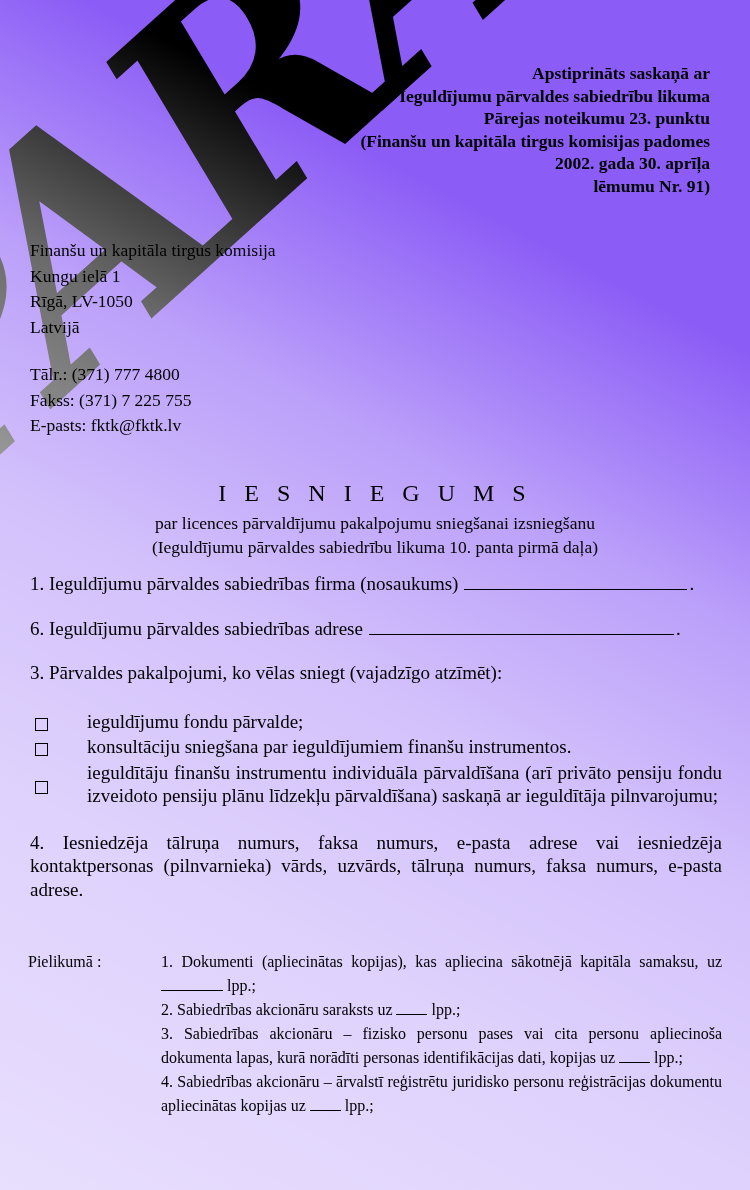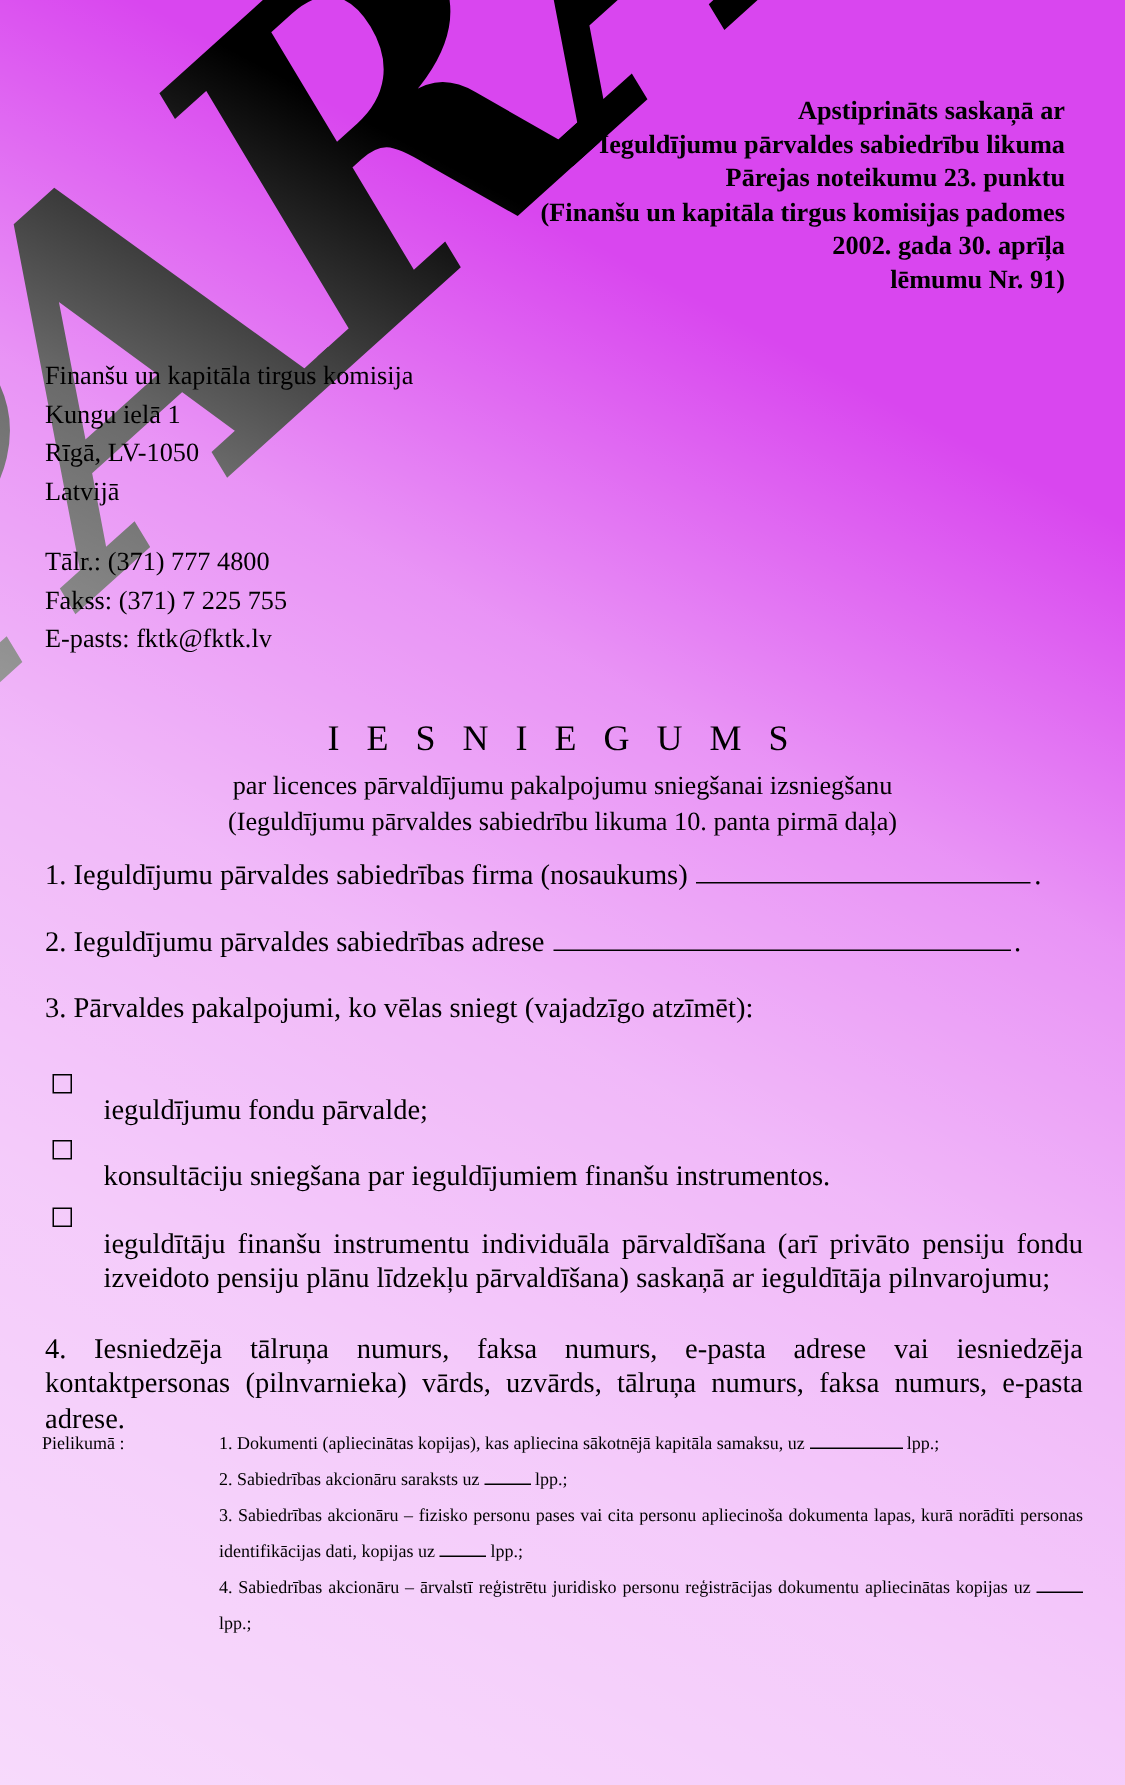--- a/index.html
+++ b/index.html
@@ -4,21 +4,21 @@
 <style>
   html, body {
     margin: 0;
     padding: 0;
     background: #ffffff;
   }
   .page {
     position: relative;
     width: 750px;
     height: 1190px;
-    background: #d946ef;
+    background: #8b5cf6;
     overflow: hidden;
     font-family: "Liberation Serif", "DejaVu Serif", serif;
     color: #000000;
   }
 
   
   .watermark-layer {
     position: absolute;
     left: 0; top: 0;
     width: 750px;
@@ -135,23 +135,22 @@
     height: 14px;
     margin: 0 2px 0 6px;
   }
   .rule-1 { width: 223px; }
   .rule-2 { width: 305px; }
 
   .item3 { margin-bottom: 25px; }
 
   .checkbox-row {
     display: flex;
-    align-items: flex-start;
+    align-items: center;
     margin-bottom: 2px;
-    flex-direction: column;
   }
   .cb {
     flex: 0 0 auto;
     width: 11px;
     height: 11px;
     border: 1.3px solid #000;
     margin-top: 6px;
     margin-left: 5px;
     background: transparent;
   }
@@ -167,23 +166,24 @@
     text-align: justify;
     text-justify: inter-word;
   }
   .item4 .num { font-weight: 400; }
 
   .attachments {
     position: absolute;
     left: 28px;
     top: 950px;
     width: 694px;
-    font-size: 12px;
+    font-size: 16px;
     line-height: 24px;
     display: flex;
+    gap: 15px;
   }
   .att-label {
     flex: 0 0 auto;
     width: 118px;
     white-space: nowrap;
   }
   .att-list {
     flex: 1 1 auto;
   }
   .att-item {
@@ -246,21 +246,21 @@
       <span class="doc-subtitle">(Ieguldījumu pārvaldes sabiedrību likuma 10. panta pirmā daļa)</span>
     </div>
 
     <div class="body-block">
 
       <div class="numbered-line">
         <span>1. Ieguldījumu pārvaldes sabiedrības firma (nosaukums)</span><span class="blank-rule rule-1"></span><span class="dot-end">.</span>
       </div>
 
       <div class="numbered-line">
-        <span>2. Ieguldījumu pārvaldes sabiedrības adrese</span><span class="blank-rule rule-2"></span><span class="dot-end">.</span>
+        <span>6. Ieguldījumu pārvaldes sabiedrības adrese</span><span class="blank-rule rule-2"></span><span class="dot-end">.</span>
       </div>
 
       <div class="item3">3. Pārvaldes pakalpojumi, ko vēlas sniegt (vajadzīgo atzīmēt):</div>
 
       <div class="checkbox-row">
         <span class="cb"></span>
         <span class="cb-text single">ieguldījumu fondu pārvalde;</span>
       </div>
 
       <div class="checkbox-row">

